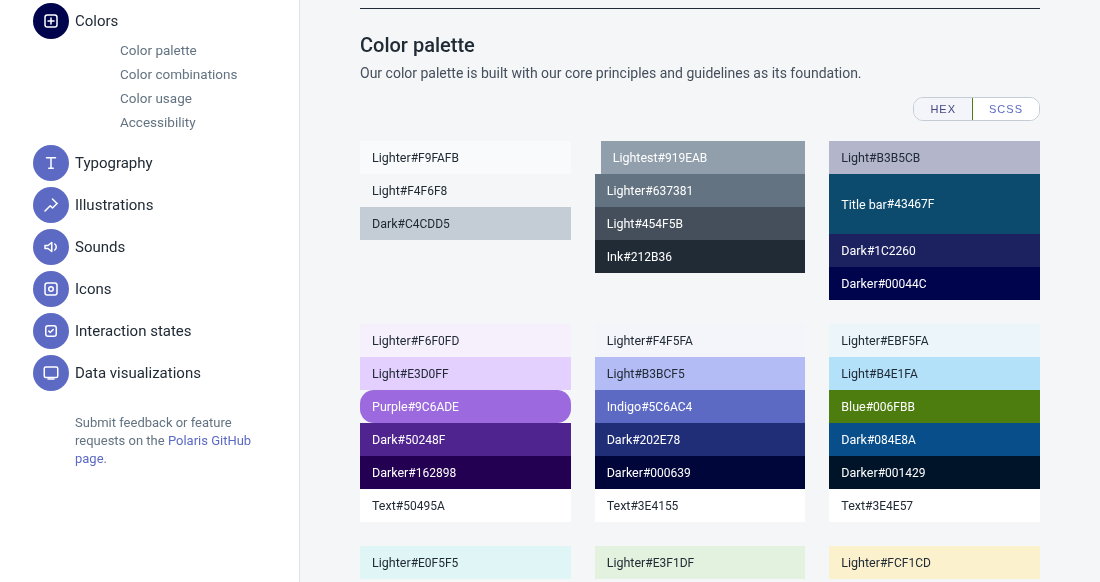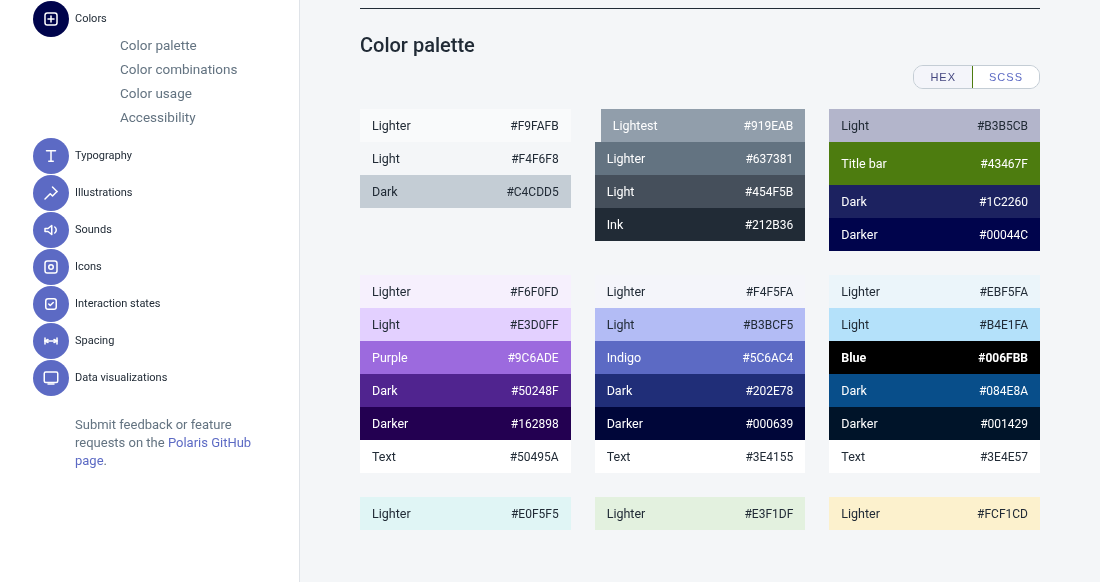--- a/index.html
+++ b/index.html
@@ -47,21 +47,21 @@
     border-radius: 50%;
     background: #5c6ac4;
     display:flex;
     align-items:center;
     justify-content:center;
     color:#fff;
   }
   .nav-section.active .icon-circle { background: #00044c; }
   .nav-section .label {
     color: #212b36;
-    font-size: 11px;
+    font-size: 15px;
   }
   .nav-sub {
     margin-left: 100px;
     margin-top:-4px;
     margin-bottom:8px;
   }
   .nav-sub a {
     display:block;
     color:#637381;
     text-decoration:none;
@@ -129,21 +129,21 @@
   }
 
   .palette-grid {
     display:grid;
     grid-template-columns: repeat(3, 1fr);
     gap: 24px;
   }
   .color-group { }
   .swatch {
     display:flex;
-    justify-content:space-between;
+    justify-content:flex-start;
     align-items:center;
     padding:0 12px;
     height:33px;
     font-size:12.5px;
   }
   .swatch .name { }
   .swatch .value { font-size:12px; }
   .swatch.light-text { color:#fff; }
   .swatch.dark-text { color:#212b36; }
 
@@ -210,45 +210,36 @@
             <svg width="18" height="18" viewBox="0 0 24 24" fill="none" stroke="currentColor" stroke-width="2" stroke-linecap="round" stroke-linejoin="round">
               <rect x="5" y="5" width="14" height="14" rx="3"></rect>
               <path d="M9 12l2 2 4-4"></path>
             </svg>
           </span>
           <span class="label">Interaction states</span>
         </div>
         <div class="nav-section">
           <span class="icon-circle">
             <svg width="18" height="18" viewBox="0 0 24 24" fill="none" stroke="currentColor" stroke-width="2" stroke-linecap="round" stroke-linejoin="round">
-              <path d="M4 12h16"></path>
-              <path d="M4 8v8M20 8v8"></path>
-              <path d="M8 10l-4 2 4 2M16 10l4 2-4 2"></path>
-            </svg>
-          </span>
-          <span class="label">Spacing</span>
-        </div>
-        <div class="nav-section">
-          <span class="icon-circle">
-            <svg width="18" height="18" viewBox="0 0 24 24" fill="none" stroke="currentColor" stroke-width="2" stroke-linecap="round" stroke-linejoin="round">
               <rect x="3" y="4" width="18" height="14" rx="2"></rect>
               <path d="M8 20h8"></path>
             </svg>
           </span>
           <span class="label">Data visualizations</span>
         </div>
       </div>
     <div class="footer-note">
       <span>Submit feedback or feature requests on the </span><a href="#">Polaris GitHub page</a><span>.</span>
     </div>
   </aside>
 
   <main class="main">
     <hr class="rule">
     <h2 class="section-title">Color palette</h2>
+    <p class="section-desc">Our color palette is built with our core principles and guidelines as its foundation.</p>
     <div class="format-toggle">
       <div class="seg">
         <button class="active">HEX</button>
         <button>SCSS</button>
       </div>
     </div>
     <div class="palette-grid" id="palette-mount">
         <div class="color-group">
           <div class="swatch dark-text" style="background: rgb(249, 250, 251);">
             <span class="name">Lighter</span>
@@ -279,21 +270,21 @@
           <div class="swatch light-text" style="background: rgb(33, 43, 54);">
             <span class="name">Ink</span>
             <span class="value">#212B36</span>
           </div>
         </div>
         <div class="color-group">
           <div class="swatch dark-text" style="background: rgb(179, 181, 203);">
             <span class="name">Light</span>
             <span class="value">#B3B5CB</span>
           </div>
-          <div class="swatch light-text" style="background: #4d7c0f; height: 43px;">
+          <div class="swatch light-text" style="background: #0c4a6e; height: 60px;">
             <span class="name">Title bar</span>
             <span class="value">#43467F</span>
           </div>
           <div class="swatch light-text" style="background: rgb(28, 34, 96);">
             <span class="name">Dark</span>
             <span class="value">#1C2260</span>
           </div>
           <div class="swatch light-text" style="background: rgb(0, 4, 76);">
             <span class="name">Darker</span>
             <span class="value">#00044C</span>
@@ -301,21 +292,21 @@
         </div>
         <div class="color-group">
           <div class="swatch dark-text" style="background: rgb(246, 240, 253);">
             <span class="name">Lighter</span>
             <span class="value">#F6F0FD</span>
           </div>
           <div class="swatch dark-text" style="background: rgb(227, 208, 255);">
             <span class="name">Light</span>
             <span class="value">#E3D0FF</span>
           </div>
-          <div class="swatch light-text" style="background: rgb(156, 106, 222);">
+          <div class="swatch light-text" style="background: rgb(156, 106, 222); border-radius: 14px;">
             <span class="name">Purple</span>
             <span class="value">#9C6ADE</span>
           </div>
           <div class="swatch light-text" style="background: rgb(80, 36, 143);">
             <span class="name">Dark</span>
             <span class="value">#50248F</span>
           </div>
           <div class="swatch light-text" style="background: rgb(35, 0, 81);">
             <span class="name">Darker</span>
             <span class="value">#162898</span>
@@ -353,21 +344,21 @@
         </div>
         <div class="color-group">
           <div class="swatch dark-text" style="background: rgb(235, 245, 250);">
             <span class="name">Lighter</span>
             <span class="value">#EBF5FA</span>
           </div>
           <div class="swatch dark-text" style="background: rgb(180, 225, 250);">
             <span class="name">Light</span>
             <span class="value">#B4E1FA</span>
           </div>
-          <div class="swatch light-text" style="background: #000000; font-weight: bold;">
+          <div class="swatch light-text" style="background: #4d7c0f;">
             <span class="name">Blue</span>
             <span class="value">#006FBB</span>
           </div>
           <div class="swatch light-text" style="background: rgb(8, 78, 138);">
             <span class="name">Dark</span>
             <span class="value">#084E8A</span>
           </div>
           <div class="swatch light-text" style="background: rgb(0, 20, 41);">
             <span class="name">Darker</span>
             <span class="value">#001429</span>

